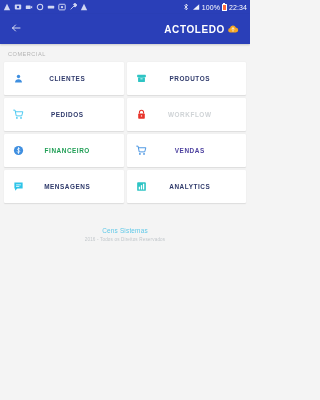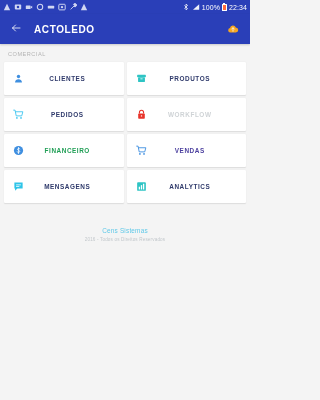--- a/index.html
+++ b/index.html
@@ -42,21 +42,21 @@
     position:absolute; top:0; left:1.5px; width:2px; height:1.2px; background:#ffffff;
   }
 
   
   .appbar{
     height:30px; width:100%;
     background:#2a3fb8;
     display:flex; align-items:center;
     padding:0 9px 0 8px;
     box-shadow:0 1px 2px rgba(0,0,0,.18);
-    position:relative; z-index:5;
+    position:relative; z-index:5;text-align:right;
   }
   .back-btn{
     width:16px; height:16px; display:flex;
     align-items:center; justify-content:center;
     cursor:pointer;
   }
   .back-btn svg{ width:12px; height:12px; stroke:#ffffff; fill:none; stroke-width:1.6; }
   .app-title{
     color:#ffffff;
     font-size:10px;

